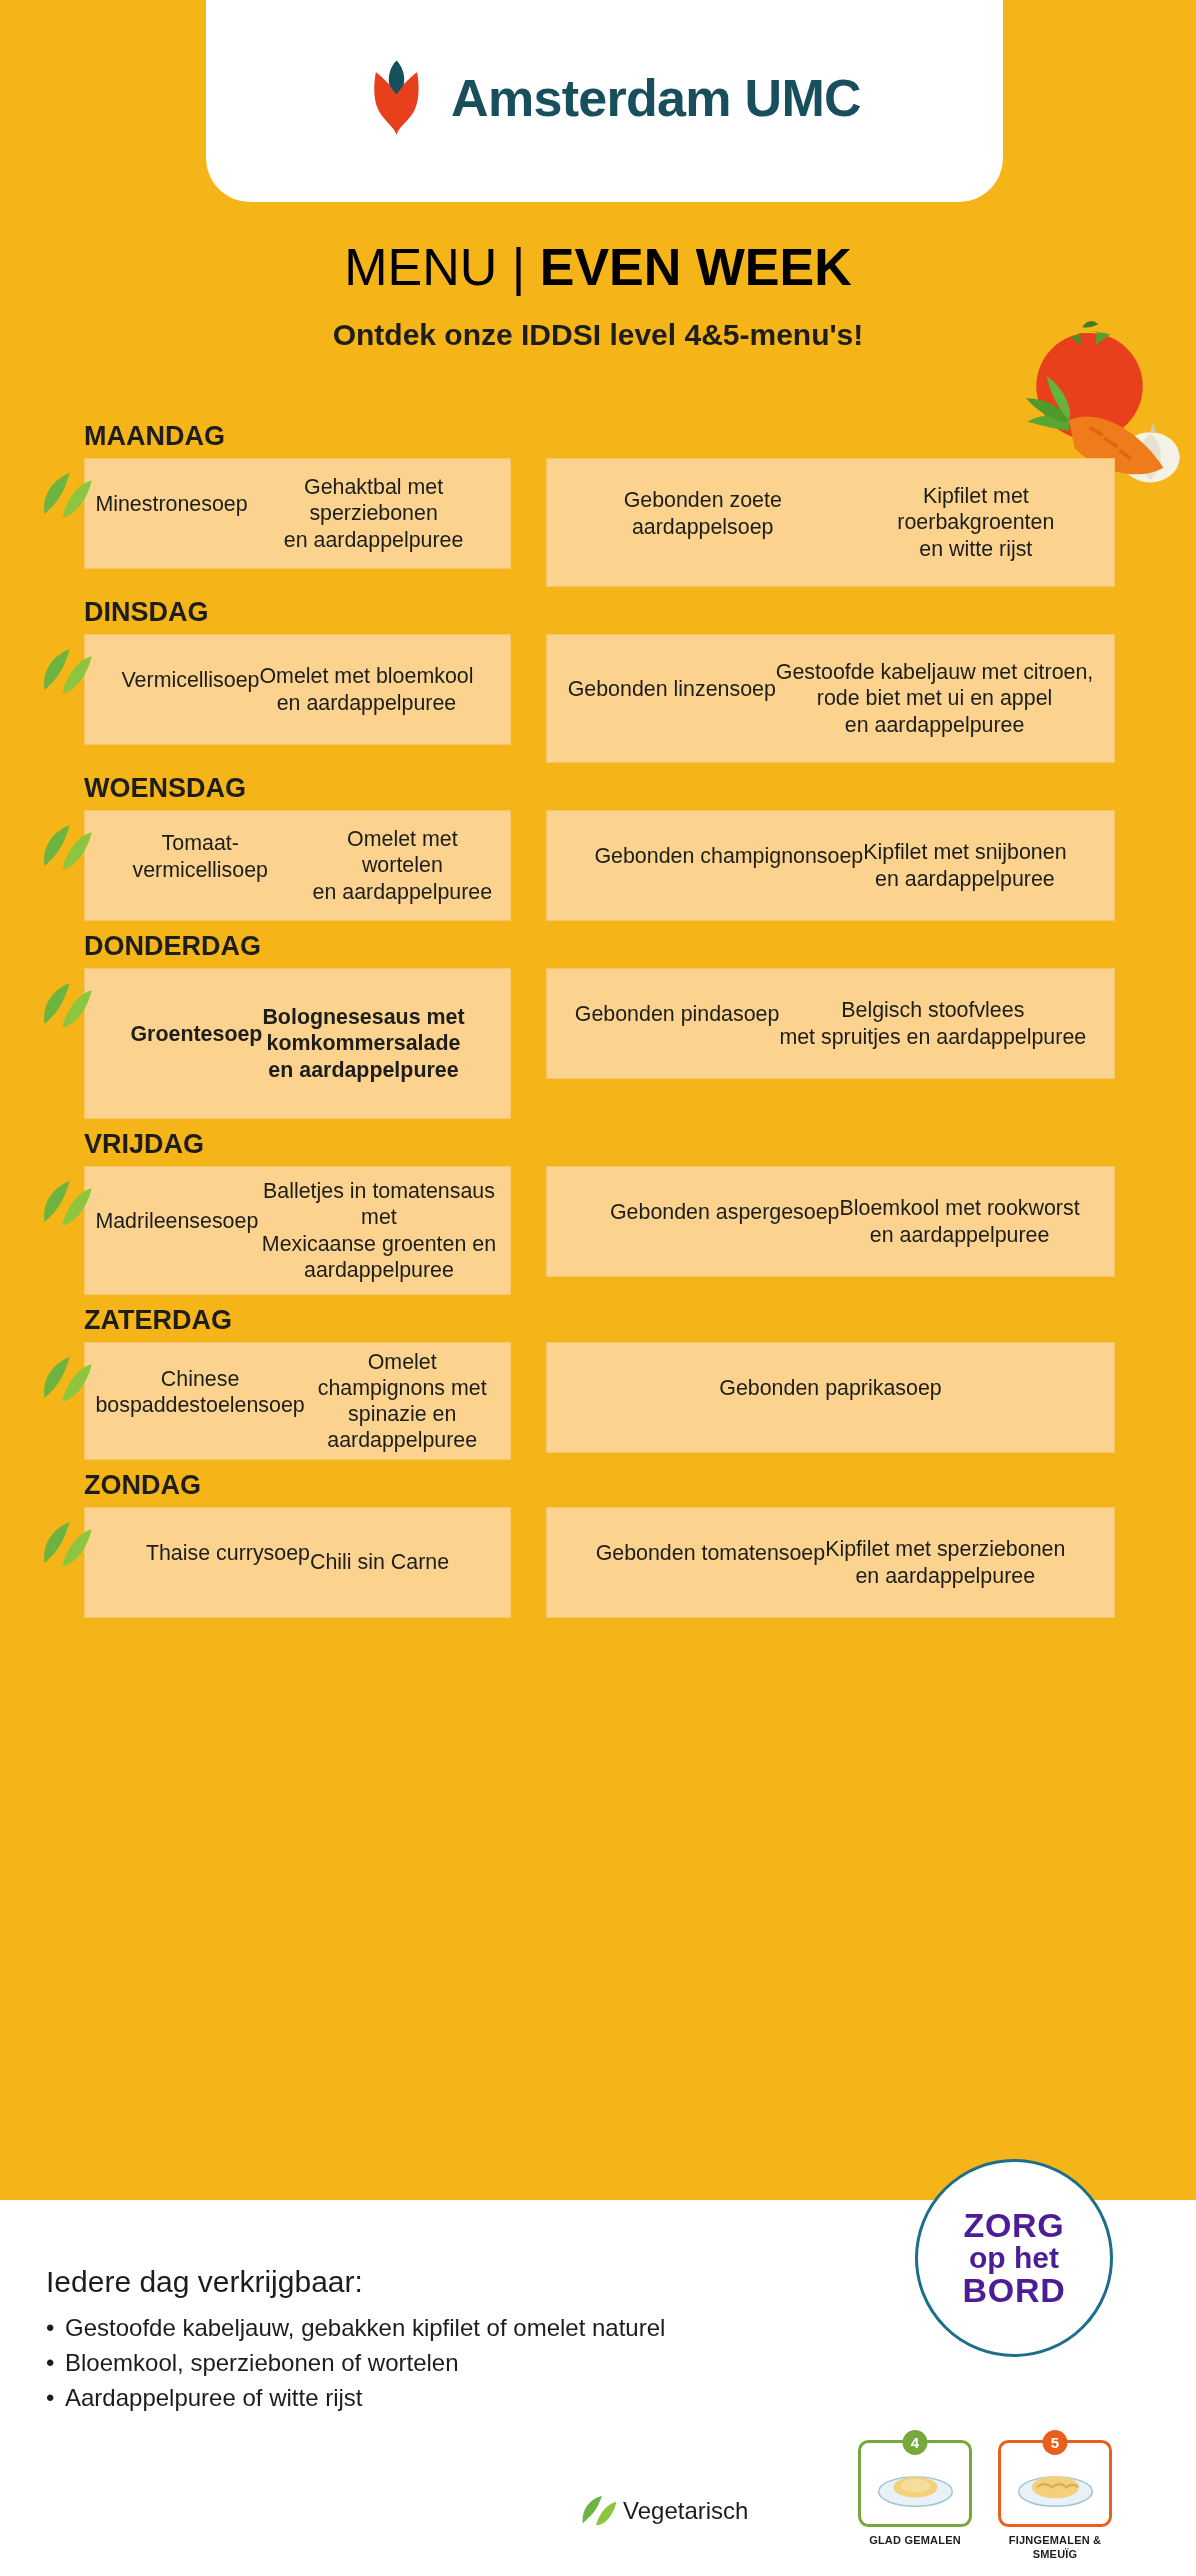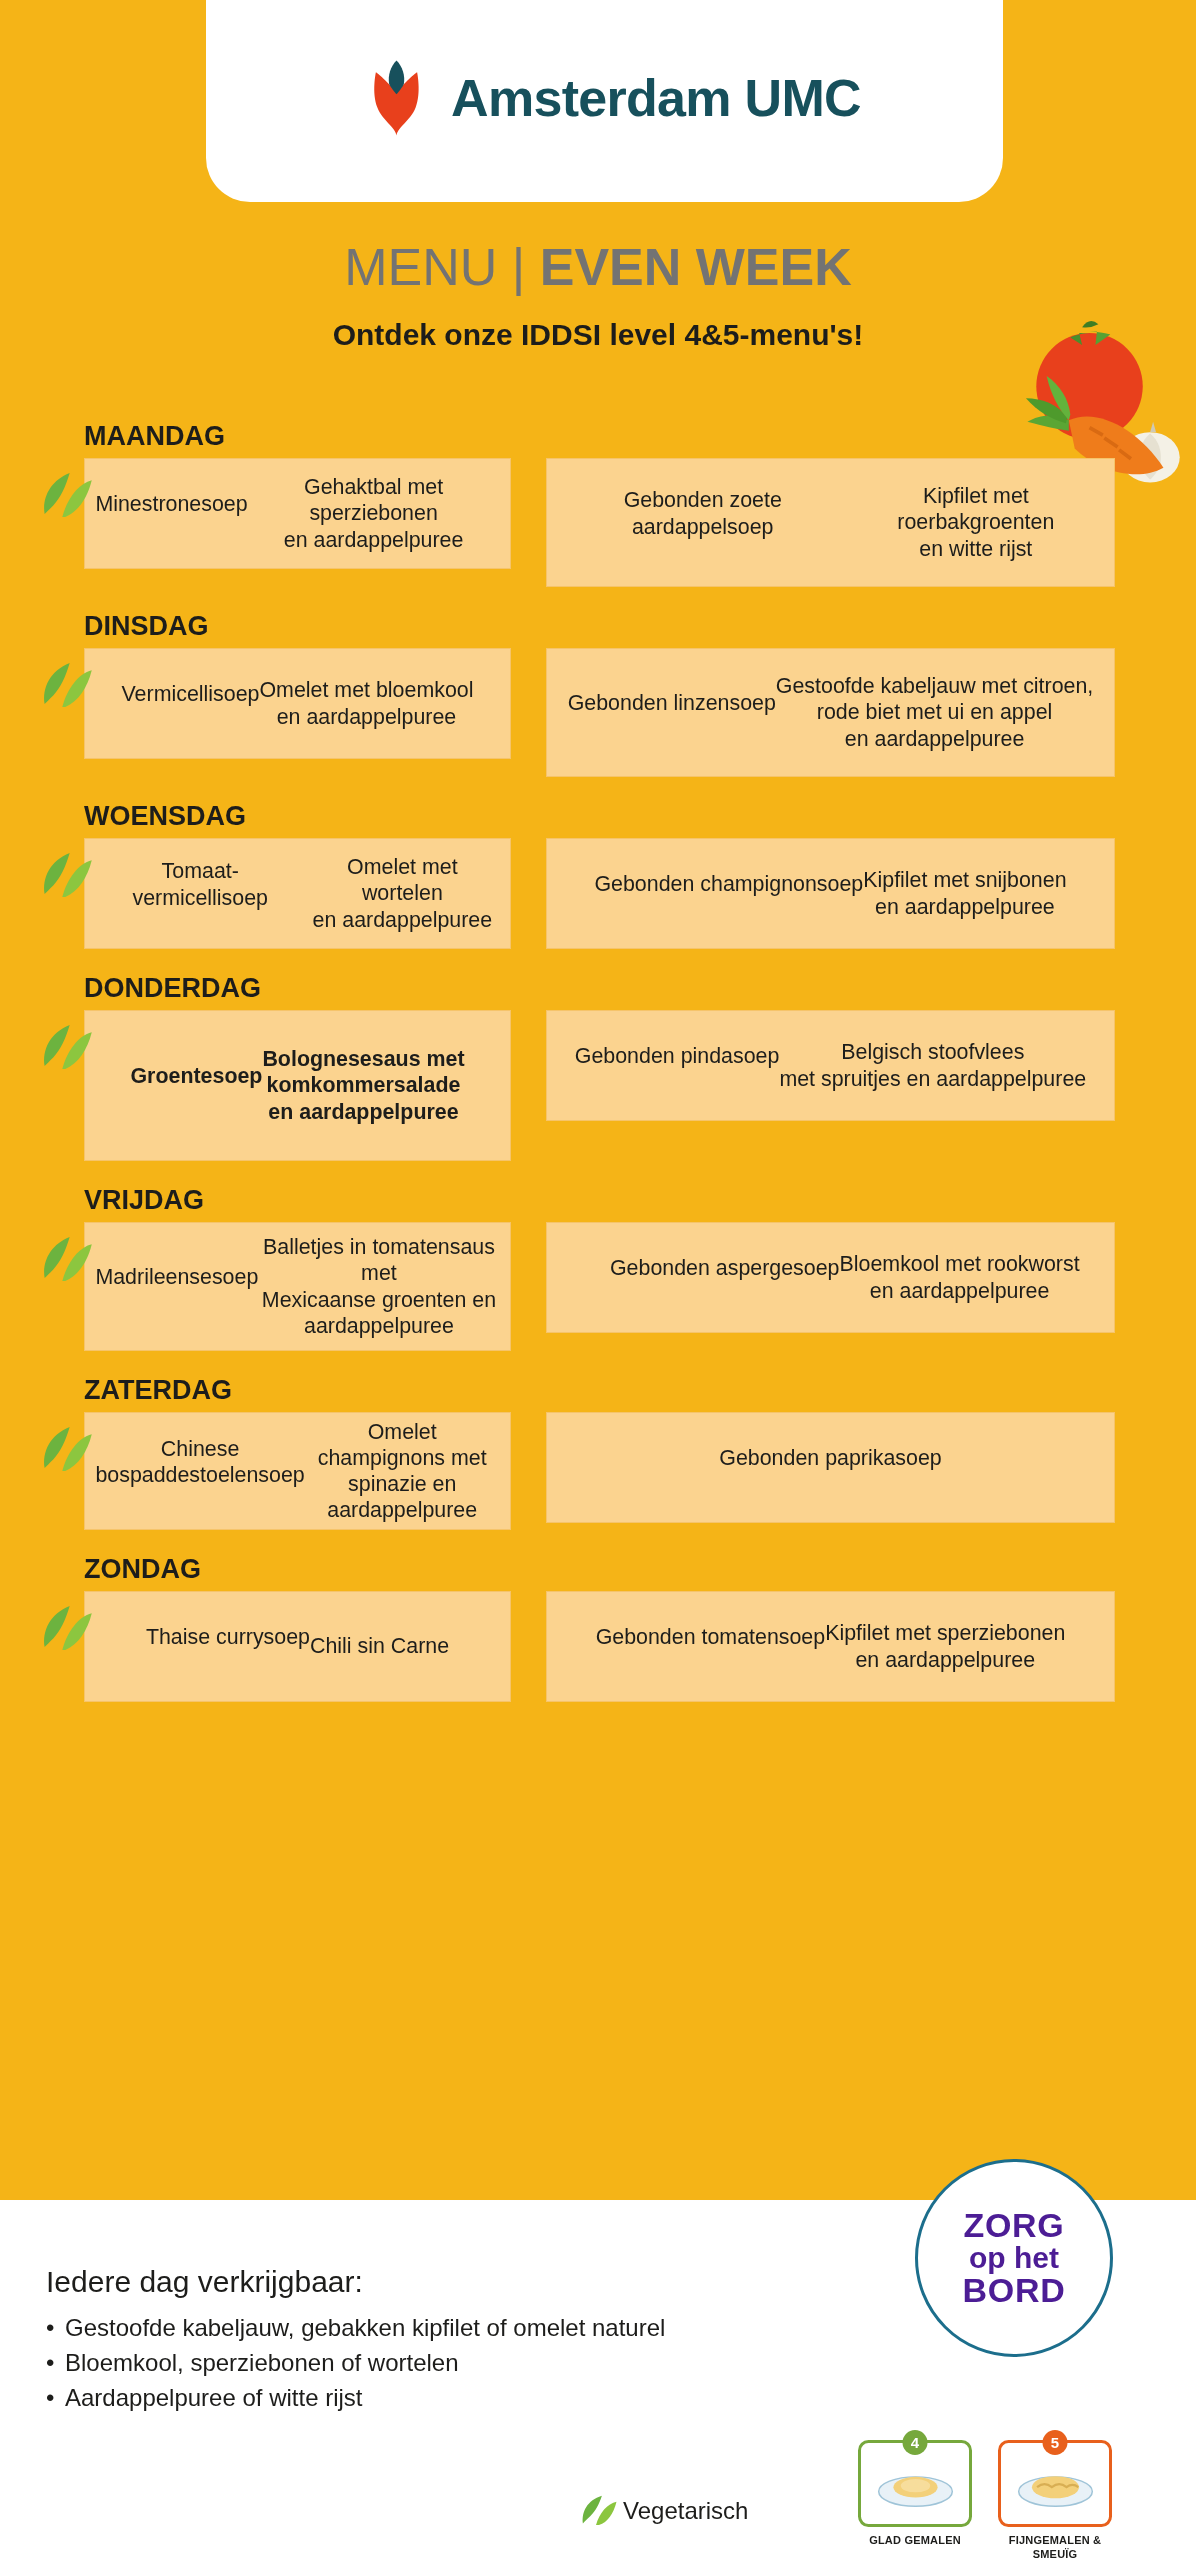--- a/index.html
+++ b/index.html
@@ -66,21 +66,21 @@
     white-space: nowrap;
   }
   
   .title-main {
     position: absolute;
     left: 0;
     top: 237px;
     width: 1196px;
     text-align: center;
     font-size: 52px;
-    color: #737373;
+    color: #000000;
     letter-spacing: 0px;
   }
   .title-main .light { font-weight: 300; }
   .title-main .bold { font-weight: bold; }
   .title-sub {
     position: absolute;
     left: 0;
     top: 318px;
     width: 1196px;
     text-align: center;
@@ -98,21 +98,21 @@
   }
   
   .days {
     position: absolute;
     left: 0;
     top: 421px;
     width: 1196px;
   }
   .day {
     position: relative;
-    margin-bottom: 24px;
+    margin-bottom: 10px;
   }
   .day-title {
     font-size: 27px;
     font-weight: bold;
     color: #1d1d1b;
     margin-left: 84px;
     margin-bottom: 6px;
   }
   .cards {
     position: relative;

